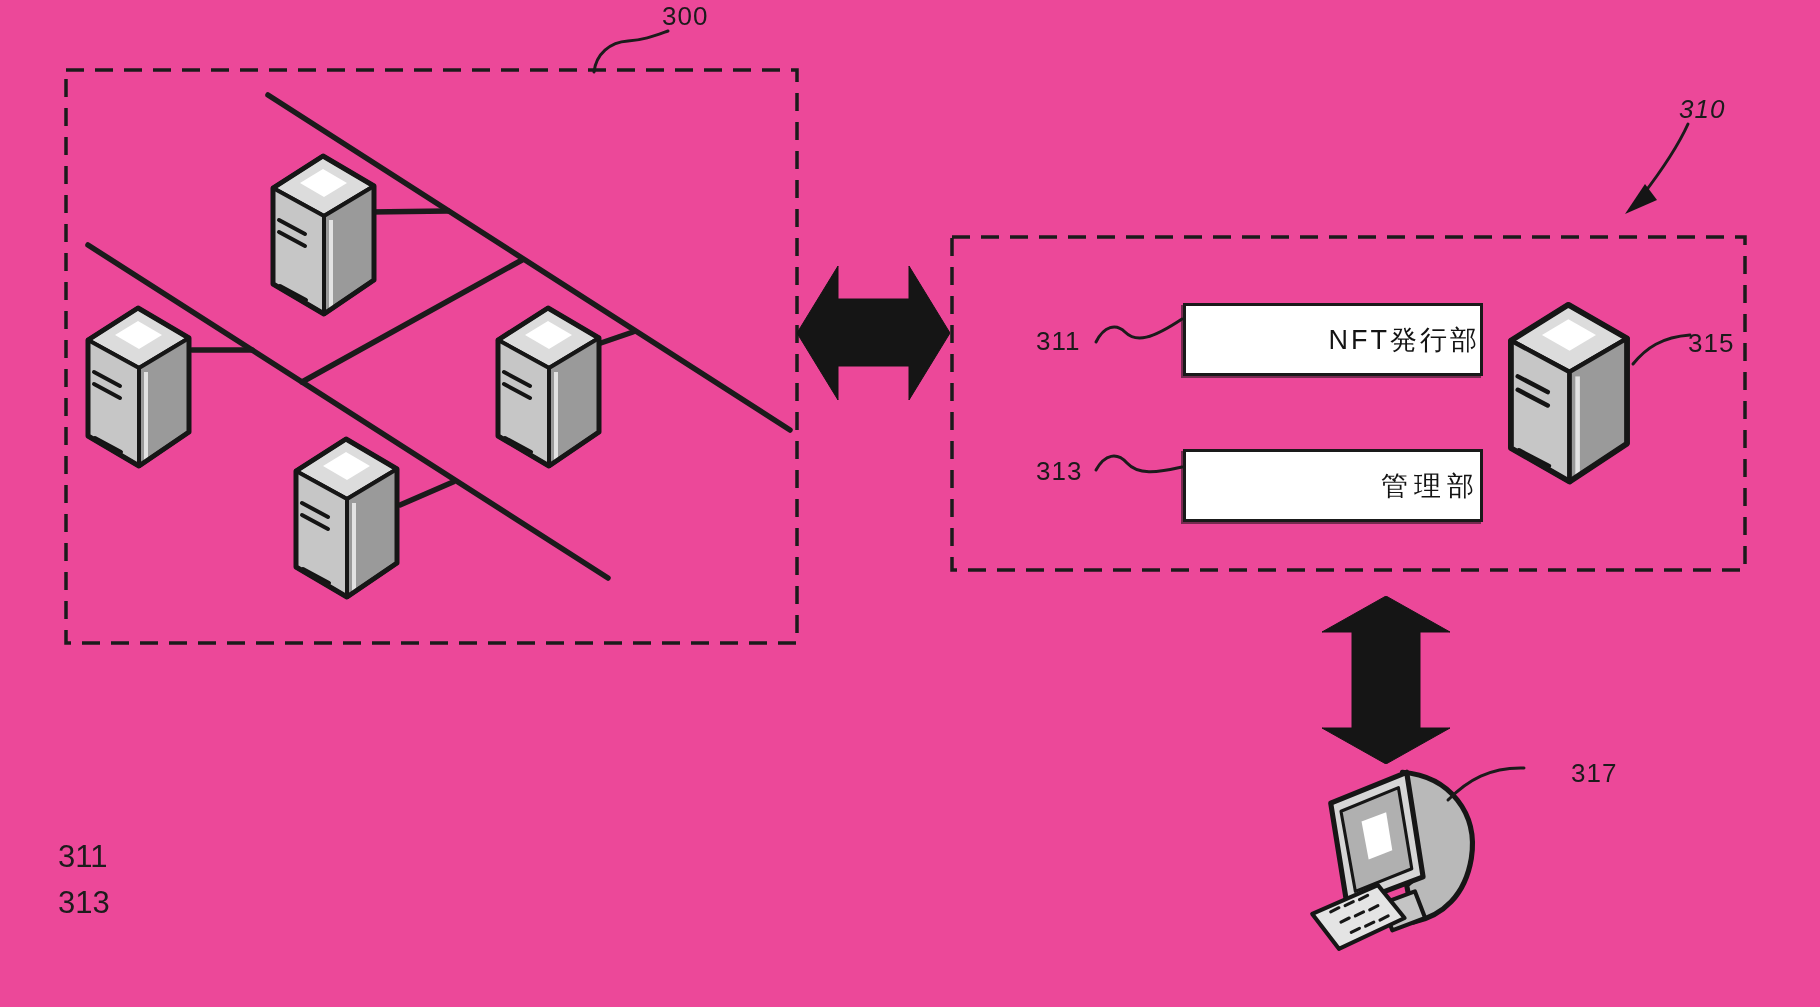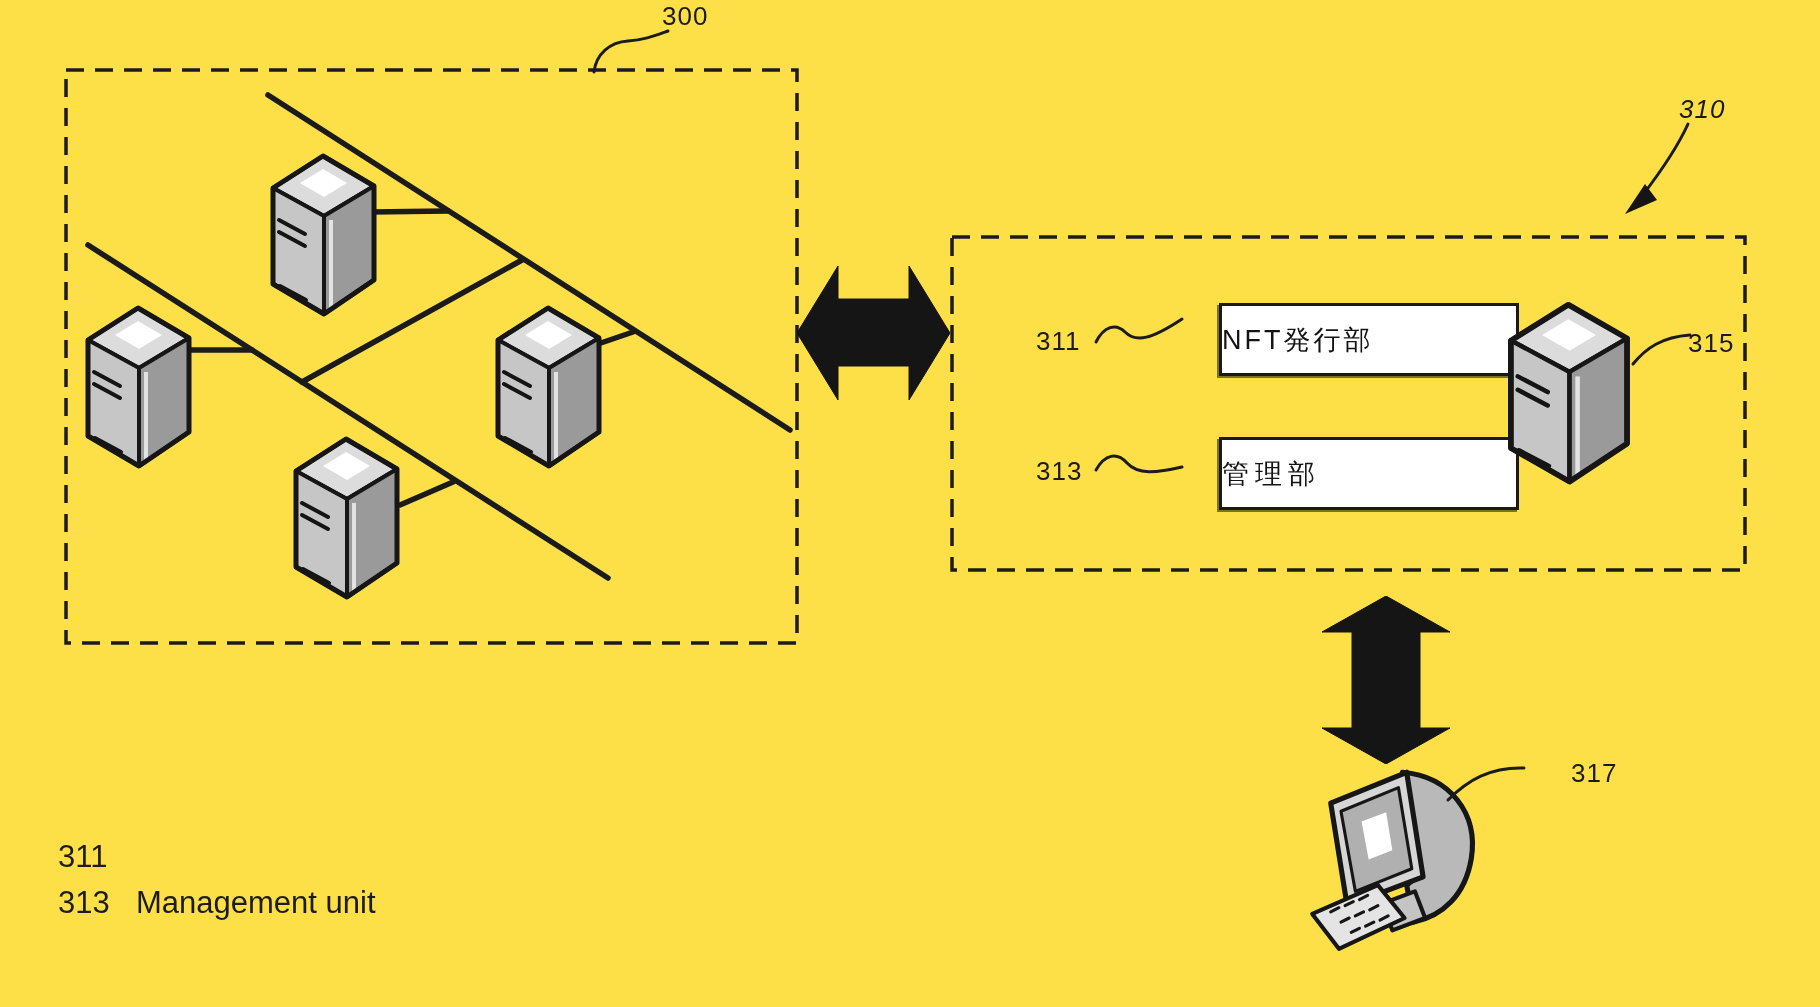--- a/index.html
+++ b/index.html
@@ -1,30 +1,29 @@
 <!DOCTYPE html>
 <html><head>
 <meta charset="utf-8">
 <style>
   html,body{margin:0;padding:0;background:#ffffff;}
   #canvas{
-    position:relative;width:1820px;height:1007px;background:#fde047;overflow:hidden;
+    position:relative;width:1820px;height:1007px;background:#ec4899;overflow:hidden;
     font-family:"Liberation Sans","DejaVu Sans",sans-serif;color:#1b1b1b;
   }
   .abs{position:absolute;}
   .ref-label{
     position:absolute;font-size:26px;font-weight:500;letter-spacing:1px;color:#1b1b1b;
     font-family:"Liberation Sans","DejaVu Sans",sans-serif;white-space:nowrap;
   }
   .unit-box{
     position:absolute;border:3px solid #1a1a1a;background:#ffffff;
-    display:flex;align-items:center;justify-content:flex-start;
+    display:flex;align-items:center;justify-content:flex-end;
     font-size:27px;letter-spacing:3px;color:#141414;
     box-shadow:-2px 2px 0 0 rgba(20,20,20,0.55);
-    margin-left:36px;
   }
   .legend{
     position:absolute;left:58px;top:834px;font-size:31px;color:#1c1c1c;
   }
   .legend-row{display:flex;line-height:46px;}
   .legend-ref{width:78px;}
   svg{display:block;}
 </style>
 </head>
 <body>
@@ -90,21 +89,21 @@
   </svg>
 
   <div class="unit-box" style="left:1183px;top:303px;width:294px;height:67px;">
     <span>NFT発行部</span>
   </div>
   <div class="ref-label" style="left:1036px;top:326px;">311</div>
   <svg class="abs" style="left:1092px;top:306px;" width="94" height="44">
     <path d="M4,36 C12,20 24,17 33,26 C44,37 60,33 90,13" fill="none" stroke="#1b1b1b" stroke-width="3" stroke-linecap="round"></path>
   </svg>
 
-  <div class="unit-box" style="left:1183px;top:437px;width:294px;height:67px;letter-spacing:6px;">
+  <div class="unit-box" style="left:1183px;top:449px;width:294px;height:67px;letter-spacing:6px;">
     <span>管理部</span>
   </div>
   <div class="ref-label" style="left:1036px;top:456px;">313</div>
   <svg class="abs" style="left:1092px;top:442px;" width="94" height="40">
     <path d="M4,28 C13,12 25,10 35,21 C46,33 64,31 90,25" fill="none" stroke="#1b1b1b" stroke-width="3" stroke-linecap="round"></path>
   </svg>
 
   <svg class="abs" style="left:1504px;top:298px;" width="132" height="192" viewBox="0 0 132 192">
     <use href="#srv" transform="scale(1.15,1.12)"></use>
   </svg>
@@ -144,17 +143,16 @@
   <svg class="abs" style="left:1440px;top:756px;" width="90" height="48">
     <path d="M8,44 C28,24 50,11 84,12" fill="none" stroke="#1b1b1b" stroke-width="3" stroke-linecap="round"></path>
   </svg>
 
   <div class="legend">
     <div class="legend-row">
       <span class="legend-ref">311</span>
     </div>
     <div class="legend-row">
       <span class="legend-ref">313</span>
-      <span>Management unit</span>
     </div>
   </div>
 
 </div>
 
 </body></html>

